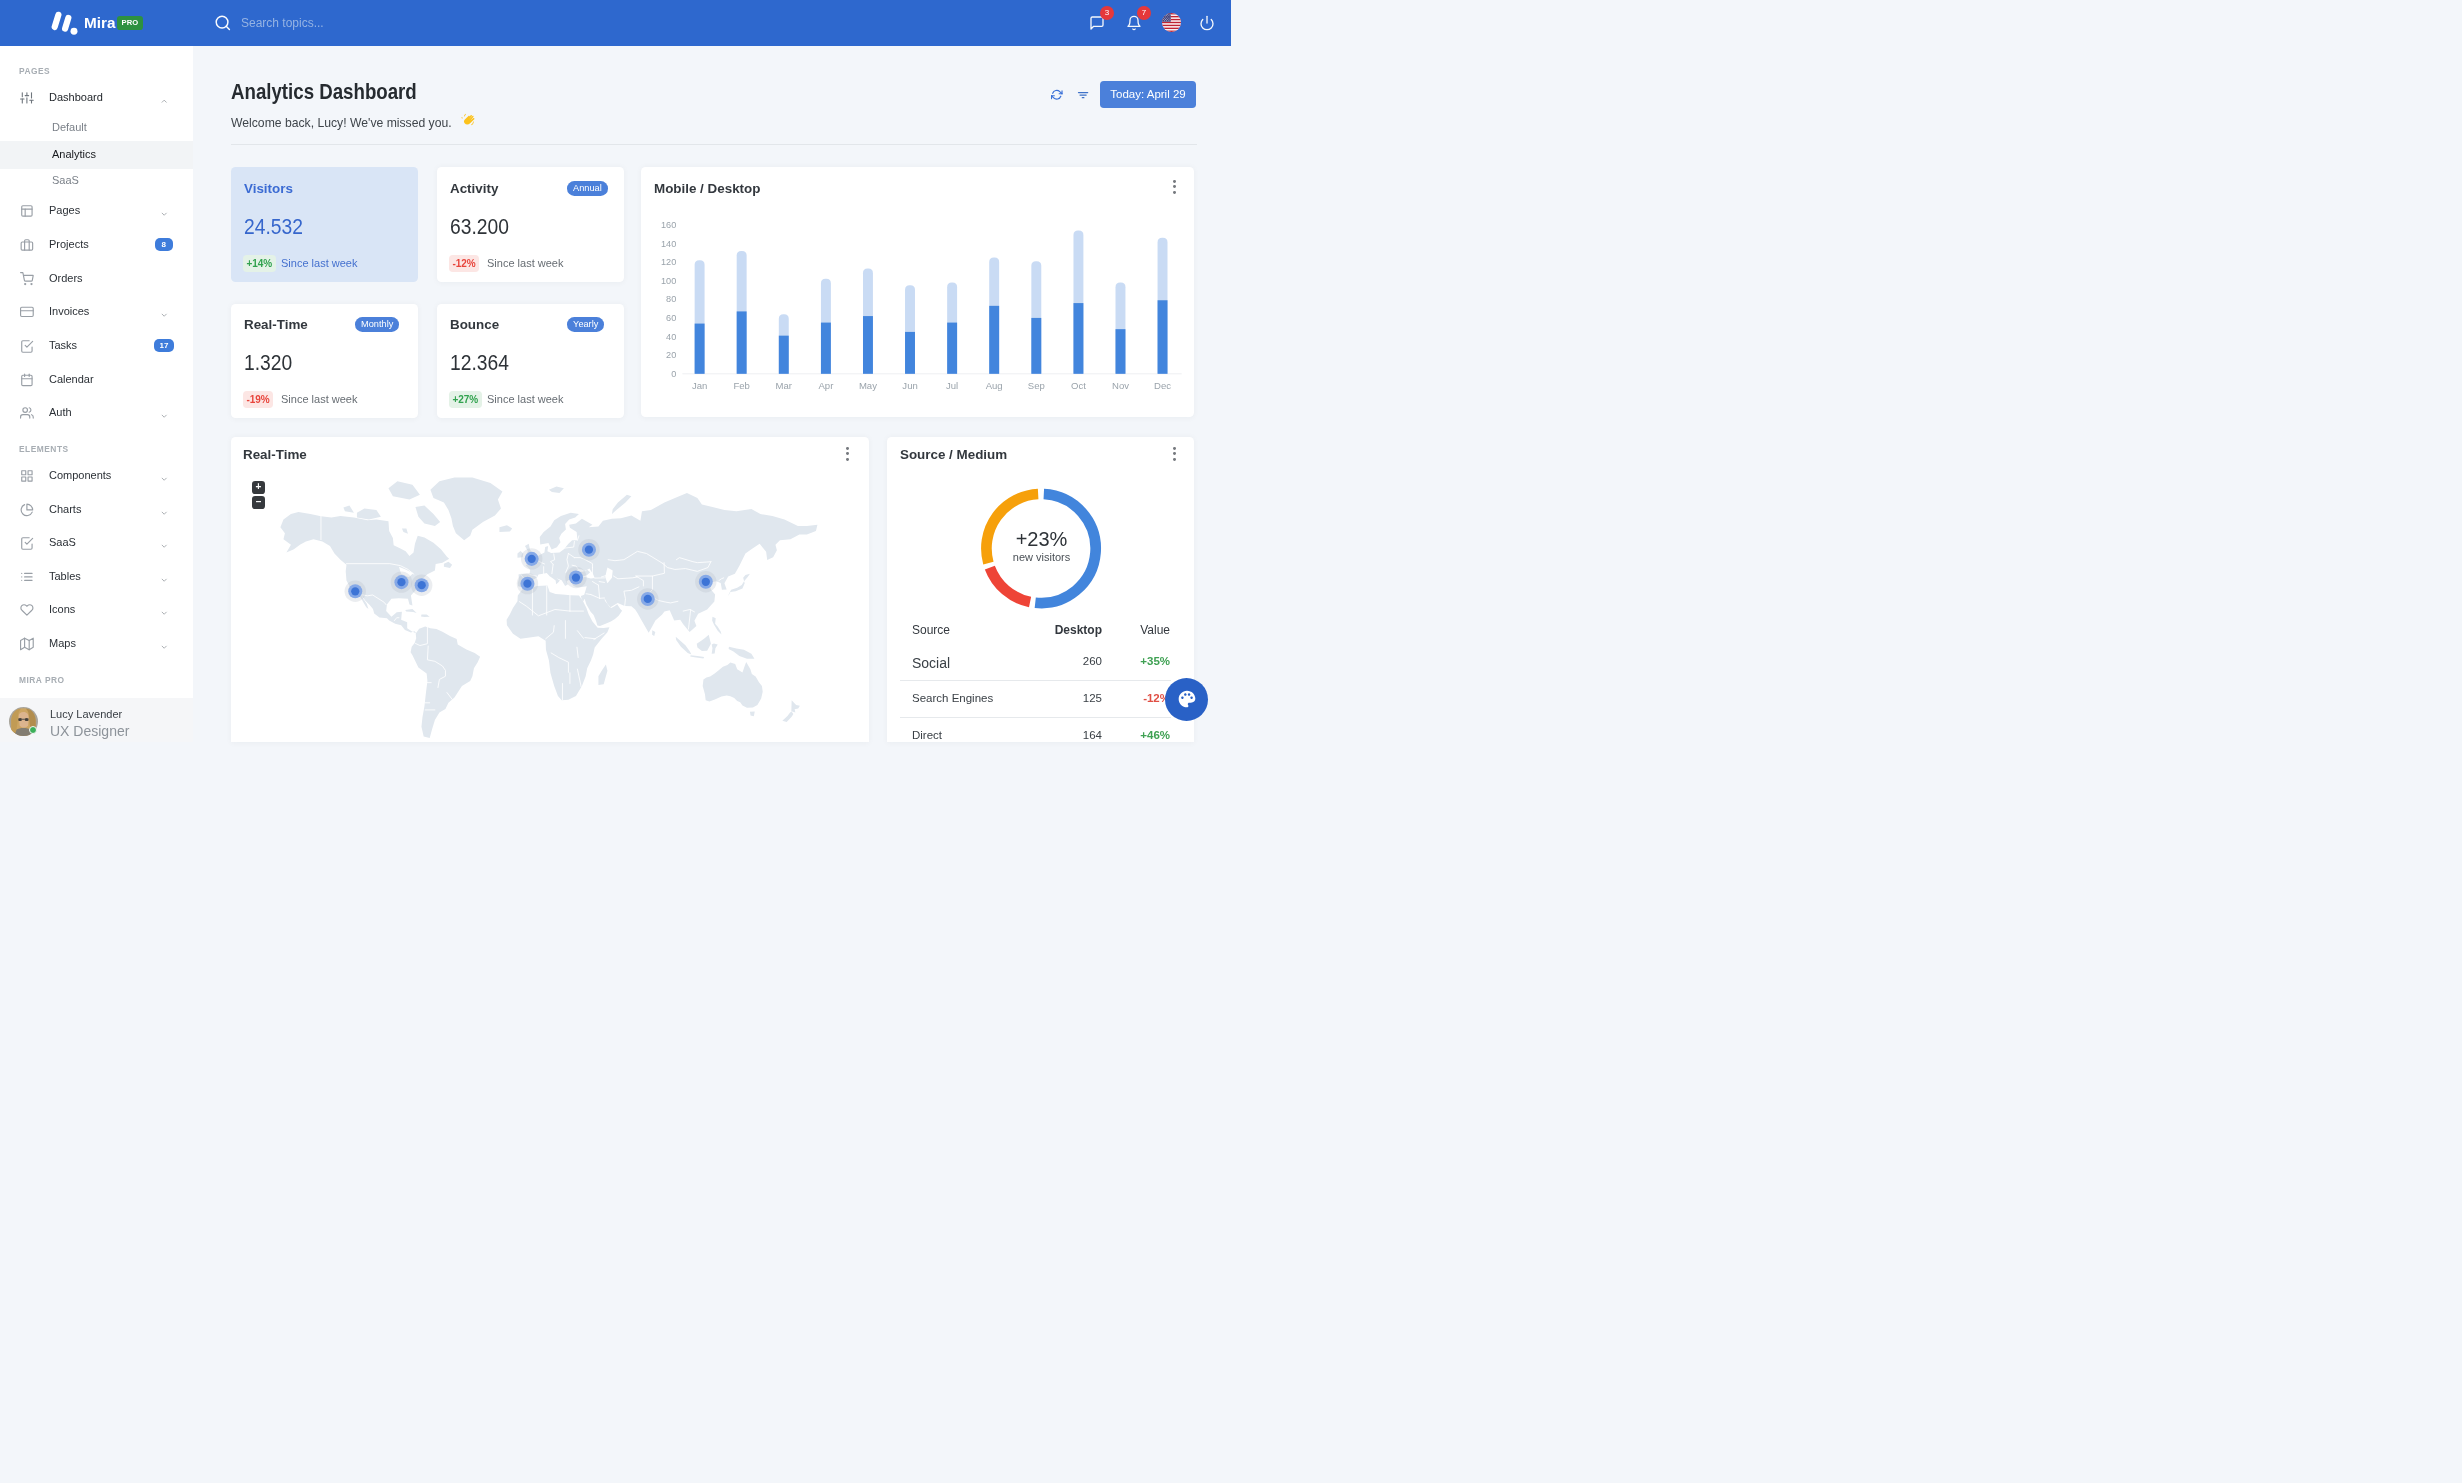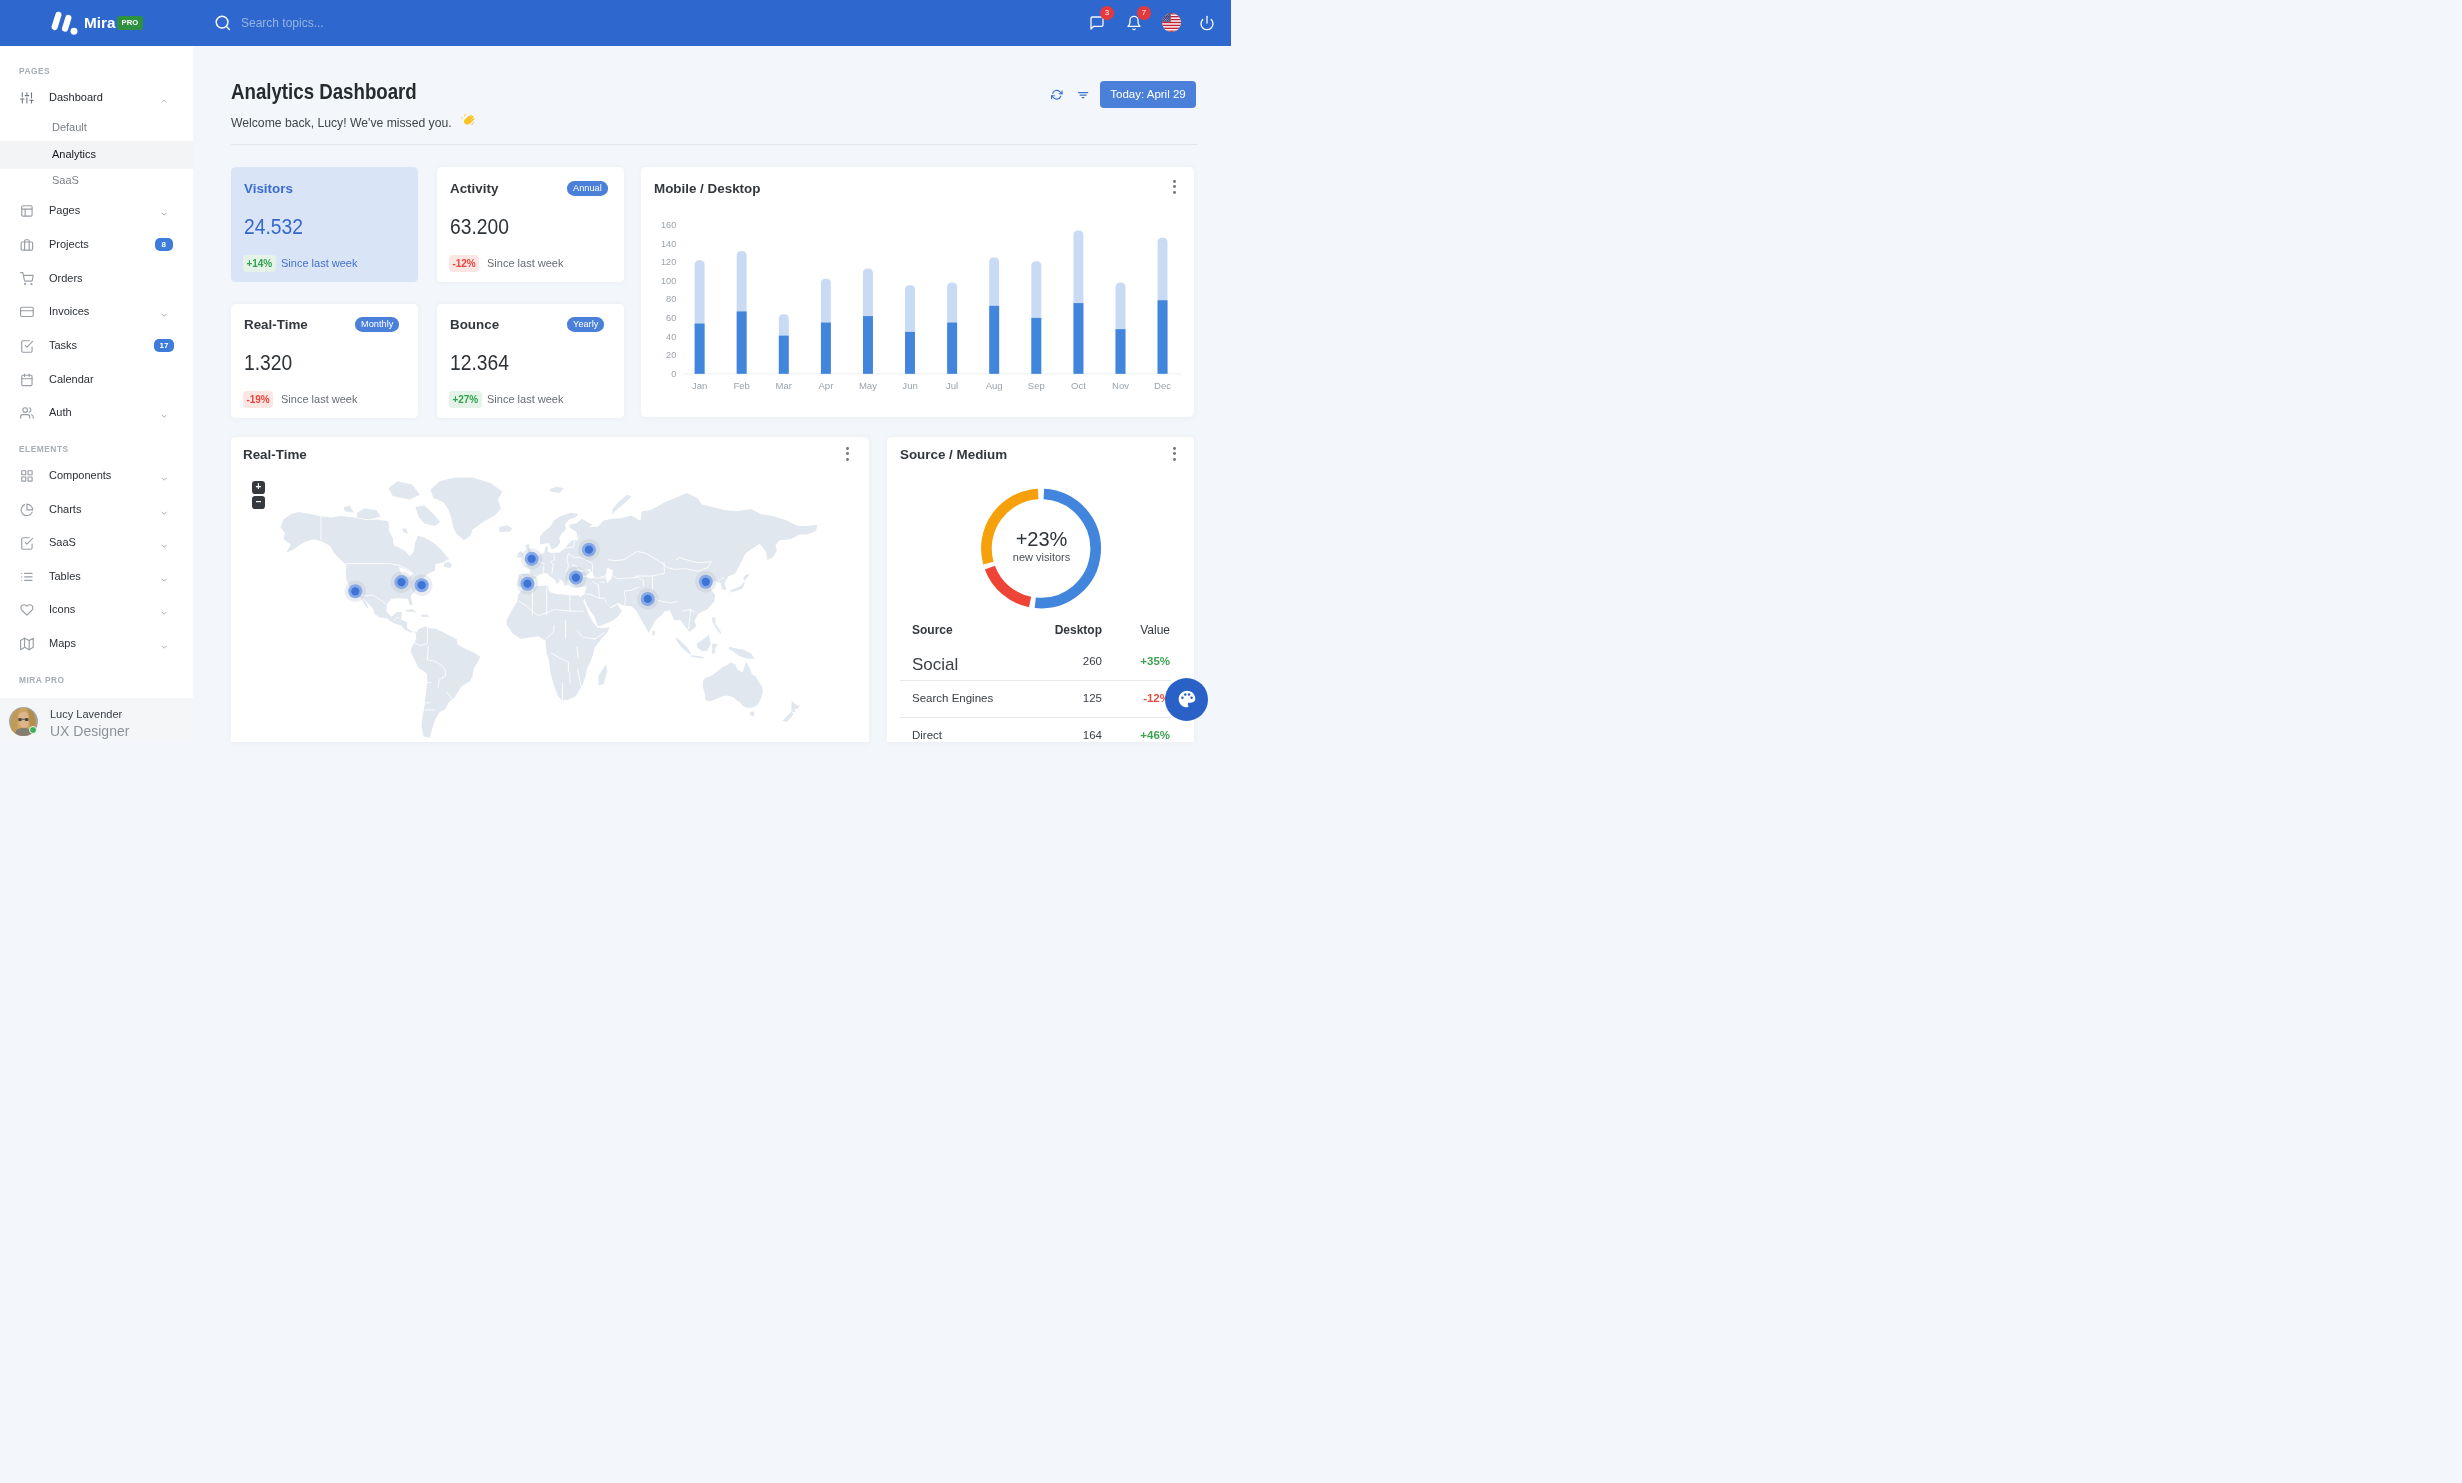--- a/index.html
+++ b/index.html
@@ -415,24 +415,24 @@
     <i style="top:5.4px"></i>
     <i style="top:10.7px"></i>
   </div>
 <svg class="abs" style="left:971px;top:476px" width="143" height="145" viewBox="1270 623 187 190">
     <path d="M1365.2,646.6 A71.5,71.5 0 1 1 1354.0,789.1" fill="none" stroke="#4285dc" stroke-width="14.0"></path>
     <path d="M1347.2,788.1 A71.5,71.5 0 0 1 1294.5,743.0" fill="none" stroke="#ee4437" stroke-width="14.0"></path>
     <path d="M1292.6,737.1 A71.5,71.5 0 0 1 1357.8,646.6" fill="none" stroke="#f6a00b" stroke-width="14.0"></path>
   </svg>
 <div class="abs" style="left:1007px;top:528px;width:69px;text-align:center;font-size:20px;font-weight:normal;color:#2e3338">+23%</div>
 <div class="abs" style="left:1007px;top:551px;width:69px;text-align:center;font-size:11px;color:#4a5056">new visitors</div>
-<div class="abs" style="left:912px;top:623px;font-size:12px;font-weight:bold;color:#33383e">Source</div>
+<div class="abs" style="left:912px;top:623px;font-size:12px;font-weight:normal;color:#33383e">Source</div>
 <div class="abs" style="left:1045px;top:623px;width:57px;text-align:right;font-size:12px;font-weight:bold;color:#33383e">Desktop</div>
 <div class="abs" style="left:1113px;top:623px;width:57px;text-align:right;font-size:12px;font-weight:normal;color:#33383e">Value</div>
-<div class="abs" style="left:912px;top:655px;font-size:17px;color:#3a4046">Social</div>
+<div class="abs" style="left:912px;top:655px;font-size:14px;color:#3a4046">Social</div>
 <div class="abs" style="left:1045px;top:655px;width:57px;text-align:right;font-size:11.5px;color:#3a4046">260</div>
 <div class="abs" style="left:1113px;top:655px;width:57px;text-align:right;font-size:11.5px;font-weight:bold;color:#3fa153">+35%</div>
 <div class="abs" style="left:900px;top:680px;width:271px;height:0.8px;background:#e6e9ec"></div>
 <div class="abs" style="left:912px;top:692px;font-size:11.5px;color:#3a4046">Search Engines</div>
 <div class="abs" style="left:1045px;top:692px;width:57px;text-align:right;font-size:11.5px;color:#3a4046">125</div>
 <div class="abs" style="left:1113px;top:692px;width:57px;text-align:right;font-size:11.5px;font-weight:bold;color:#e04f44">-12%</div>
 <div class="abs" style="left:900px;top:717px;width:271px;height:0.8px;background:#e6e9ec"></div>
 <div class="abs" style="left:912px;top:729px;font-size:11.5px;color:#3a4046">Direct</div>
 <div class="abs" style="left:1045px;top:729px;width:57px;text-align:right;font-size:11.5px;color:#3a4046">164</div>
 <div class="abs" style="left:1113px;top:729px;width:57px;text-align:right;font-size:11.5px;font-weight:bold;color:#3fa153">+46%</div>

